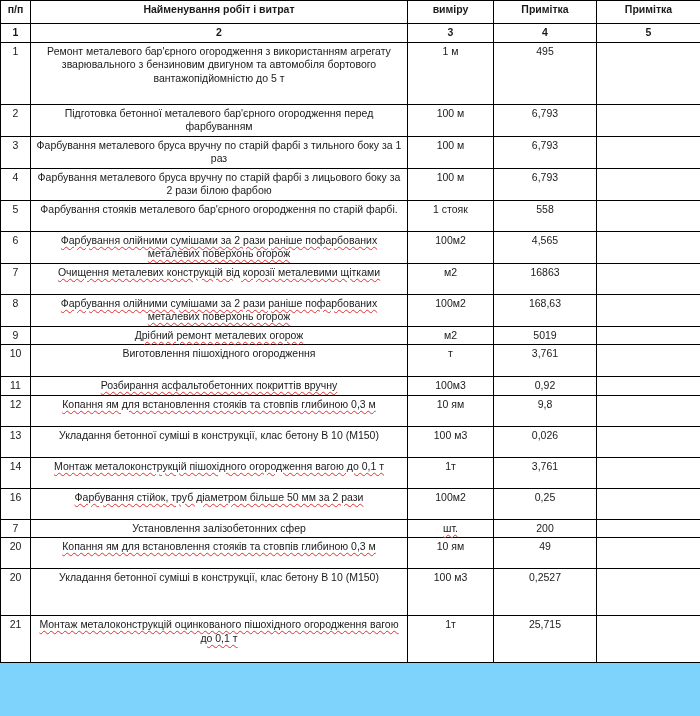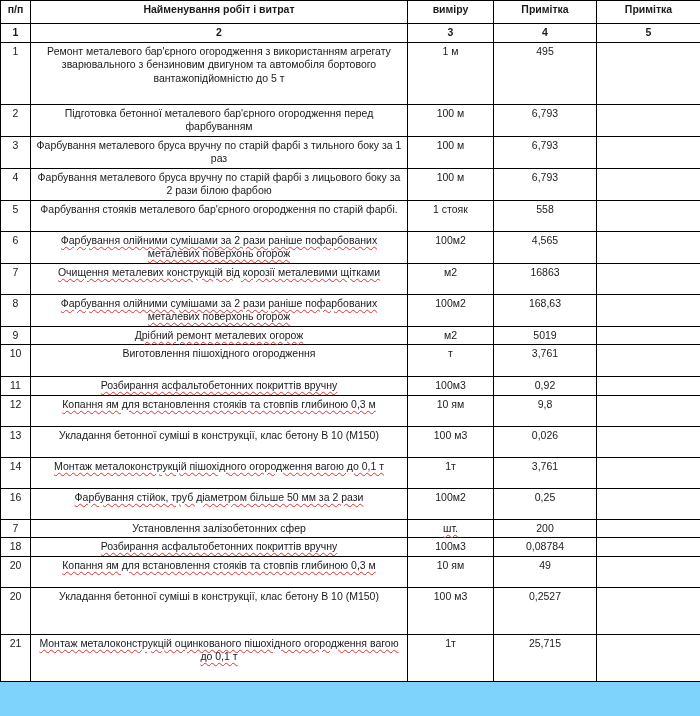--- a/index.html
+++ b/index.html
@@ -227,27 +227,20 @@
       </tr>
 
       <tr style="height:15px">
         <td class="c-center">7</td>
         <td class="c-name-cell">Установлення залізобетонних сфер</td>
         <td class="c-center sp">шт.</td>
         <td class="c-center">200</td>
         <td class="c-center"></td>
       </tr>
 
-      <tr style="height:15px">
-        <td class="c-center">18</td>
-        <td class="c-name-cell sp">Розбирання асфальтобетонних покриттів вручну</td>
-        <td class="c-center">100м3</td>
-        <td class="c-center">0,08784</td>
-        <td class="c-center"></td>
-      </tr>
 
       <tr style="height:31px">
         <td class="c-center">20</td>
         <td class="c-name-cell sp">Копання ям для встановлення стояків та стовпів глибиною 0,3 м</td>
         <td class="c-center">10 ям</td>
         <td class="c-center">49</td>
         <td class="c-center"></td>
       </tr>
 
       <tr style="height:47px">

